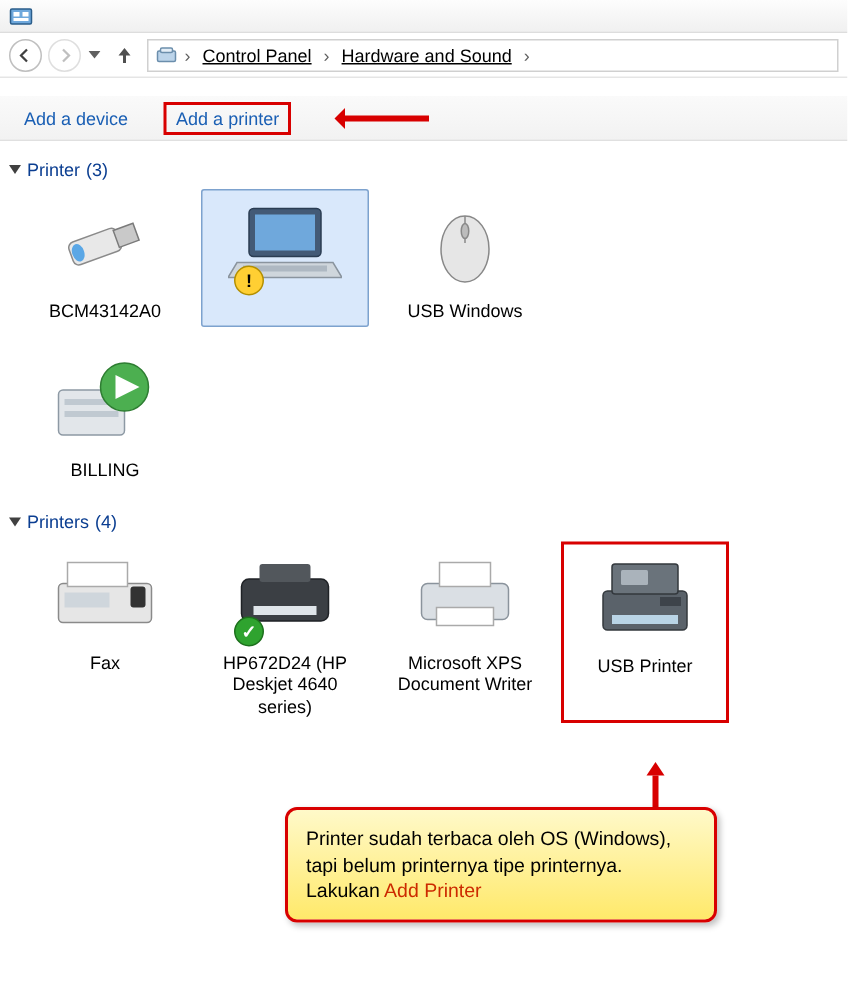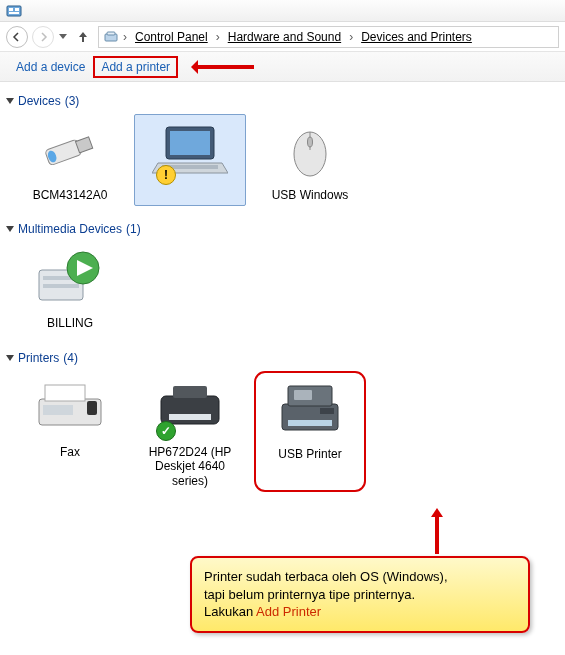--- a/index.html
+++ b/index.html
@@ -60,20 +60,22 @@
   .crumb { padding: 0 4px; white-space: nowrap; text-decoration: underline; }
   .crumb-sep { color: #606060; padding: 0 2px; }
 
   .cmd-bar {
     height: 30px;
     background: linear-gradient(#fafafa, #f2f2f2);
     border-bottom: 1px solid #e0e0e0;
     display: flex;
     align-items: center;
     padding: 0 8px;
+    gap: 16px;
+    margin-top: 12px;
   }
   .cmd-btn {
     color: #1a5fb4;
     padding: 4px 8px;
     cursor: pointer;
   }
   .highlight-red-cmd {
     border: 2px solid #d80000;
     padding: 2px 6px;
   }
@@ -116,40 +118,40 @@
     position: relative;
   }
   .item-label { line-height: 1.2; }
   .selected {
     border: 1px solid #7da2ce;
     background: #d9e8fb;
     border-radius: 2px;
   }
   .red-box {
     border: 2px solid #d80000;
-    border-radius: 11px;
+    border-radius: 0;
     padding: 4px;
   }
 
   
   .badge {
     position: absolute;
     width: 20px; height: 20px;
     border-radius: 50%;
     display:flex; align-items:center; justify-content:center;
     font-weight: bold;
   }
   .badge-warn { background: #ffcf33; color:#000; bottom:-2px; left: 6px; border:1px solid #b38f00; }
   .badge-ok { background: #2fa32f; color:#fff; bottom:-2px; left: 6px; border:1px solid #1c6f1c; font-size:12px; }
 
   
   .callout-wrap {
     position: absolute;
-    left: 190px; top: 556px;
-    width: 340px;
+    left: 190px; top: 538px;
+    width: 288px;
   }
   .callout-arrow-down {
     position: absolute;
     left: 434px; top: 508px;
     width: 6px; height: 46px;
     display:flex; flex-direction:column; align-items:center;
   }
   .callout-arrow-down .shaft { width:4px; flex:1; background:#d80000; }
   .callout-arrow-down .tip { width:0; height:0; border-left:6px solid transparent; border-right:6px solid transparent; border-bottom:9px solid #d80000; }
   .callout {
@@ -205,35 +207,34 @@
       <svg width="16" height="16" viewBox="0 0 16 16">
           <rect x="2" y="5" width="12" height="7" rx="1" fill="#bcd4ea" stroke="#6b8eac"></rect>
           <rect x="4" y="3" width="8" height="3" rx="1" fill="#e4eef7" stroke="#6b8eac"></rect>
         </svg>
     </span>
     <span class="crumb-sep">›</span>
     <span class="crumb">Control Panel</span>
     <span class="crumb-sep">›</span>
     <span class="crumb">Hardware and Sound</span>
     <span class="crumb-sep">›</span>
-    <span class="crumb">Devices and Printers</span>
   </div>
 </div>
 
 <div class="cmd-bar">
   <span class="cmd-btn">Add a device</span>
   <span class="cmd-btn highlight-red-cmd">Add a printer</span>
   <div class="arrow-annot"></div>
 </div>
 
 <div class="content">
 
   <div class="group-hdr">
     <div class="collapse-tri"></div>
-    <span class="group-name">Devices</span>
+    <span class="group-name">Printer</span>
     <span class="group-count">(3)</span>
   </div>
   <div class="items">
     <div class="item">
       <div class="item-icon">
         <svg width="72" height="44" viewBox="0 0 72 44">
             <g transform="rotate(-20 36 22)">
               <rect x="12" y="14" width="34" height="16" rx="4" fill="#e8e8e8" stroke="#8a8a8a"></rect>
               <rect x="44" y="16" width="14" height="12" fill="#c9c9c9" stroke="#7a7a7a"></rect>
               <ellipse cx="17" cy="22" rx="4" ry="6" fill="#5aa7e6"></ellipse>
@@ -258,25 +259,20 @@
         <svg width="56" height="56" viewBox="0 0 56 56">
             <ellipse cx="28" cy="32" rx="16" ry="22" fill="#e6e6e6" stroke="#888"></ellipse>
             <path d="M28 10 L28 28" stroke="#888"></path>
             <ellipse cx="28" cy="20" rx="2.5" ry="5" fill="#bcbcbc" stroke="#888"></ellipse>
           </svg>
       </div>
       <div class="item-label">USB Windows</div>
     </div>
   </div>
 
-  <div class="group-hdr">
-    <div class="collapse-tri"></div>
-    <span class="group-name">Multimedia Devices</span>
-    <span class="group-count">(1)</span>
-  </div>
   <div class="items">
     <div class="item">
       <div class="item-icon">
         <svg width="70" height="56" viewBox="0 0 70 56">
             <rect x="4" y="20" width="44" height="30" rx="3" fill="#e2e6ea" stroke="#8d99a4"></rect>
             <rect x="8" y="26" width="36" height="4" fill="#c0c9d1"></rect>
             <rect x="8" y="34" width="36" height="4" fill="#c0c9d1"></rect>
             <circle cx="48" cy="18" r="16" fill="#4caf50" stroke="#2e7d32"></circle>
             <path d="M42 10 L58 18 L42 26 Z" fill="#fff"></path>
           </svg>
@@ -306,20 +302,30 @@
       <div class="item-icon">
         <svg width="70" height="50" viewBox="0 0 70 50">
             <rect x="6" y="14" width="58" height="28" rx="5" fill="#3b3f44" stroke="#1f2226"></rect>
             <rect x="18" y="4" width="34" height="12" rx="2" fill="#52575c"></rect>
             <rect x="14" y="32" width="42" height="6" fill="#dfe5ea"></rect>
           </svg>
         <div class="badge badge-ok">✓</div>
       </div>
       <div class="item-label">HP672D24 (HP Deskjet 4640 series)</div>
     </div>
+    <div class="item">
+      <div class="item-icon">
+        <svg width="70" height="52" viewBox="0 0 70 52">
+            <rect x="6" y="18" width="58" height="24" rx="4" fill="#dadfe4" stroke="#8a939c"></rect>
+            <rect x="18" y="4" width="34" height="16" fill="#fff" stroke="#aaa"></rect>
+            <rect x="16" y="34" width="38" height="12" fill="#fff" stroke="#aaa"></rect>
+          </svg>
+      </div>
+      <div class="item-label">Microsoft XPS Document Writer</div>
+    </div>
     <div class="item red-box">
       <div class="item-icon">
         <svg width="72" height="58" viewBox="0 0 72 58">
             <rect x="8" y="24" width="56" height="26" rx="3" fill="#5a626a" stroke="#33383d"></rect>
             <rect x="14" y="6" width="44" height="20" rx="2" fill="#6a737b" stroke="#33383d"></rect>
             <rect x="20" y="10" width="18" height="10" rx="1" fill="#aab3bb"></rect>
             <rect x="14" y="40" width="44" height="6" fill="#b9d4e6"></rect>
             <rect x="46" y="28" width="14" height="6" fill="#3d434a"></rect>
           </svg>
       </div>

